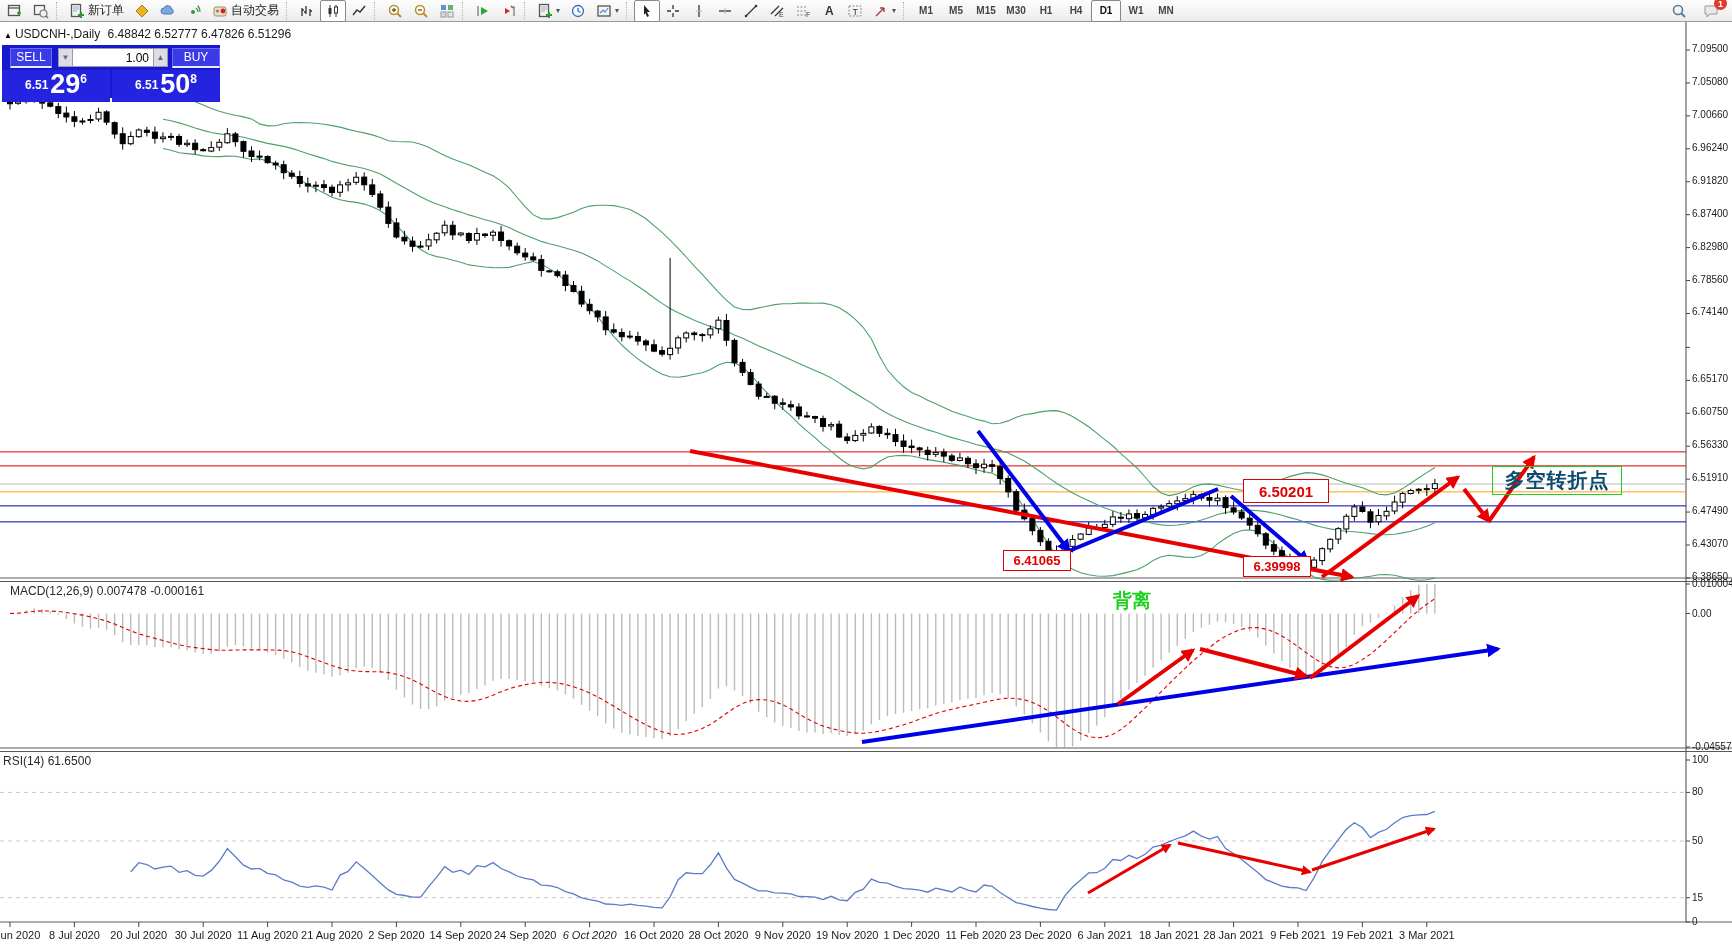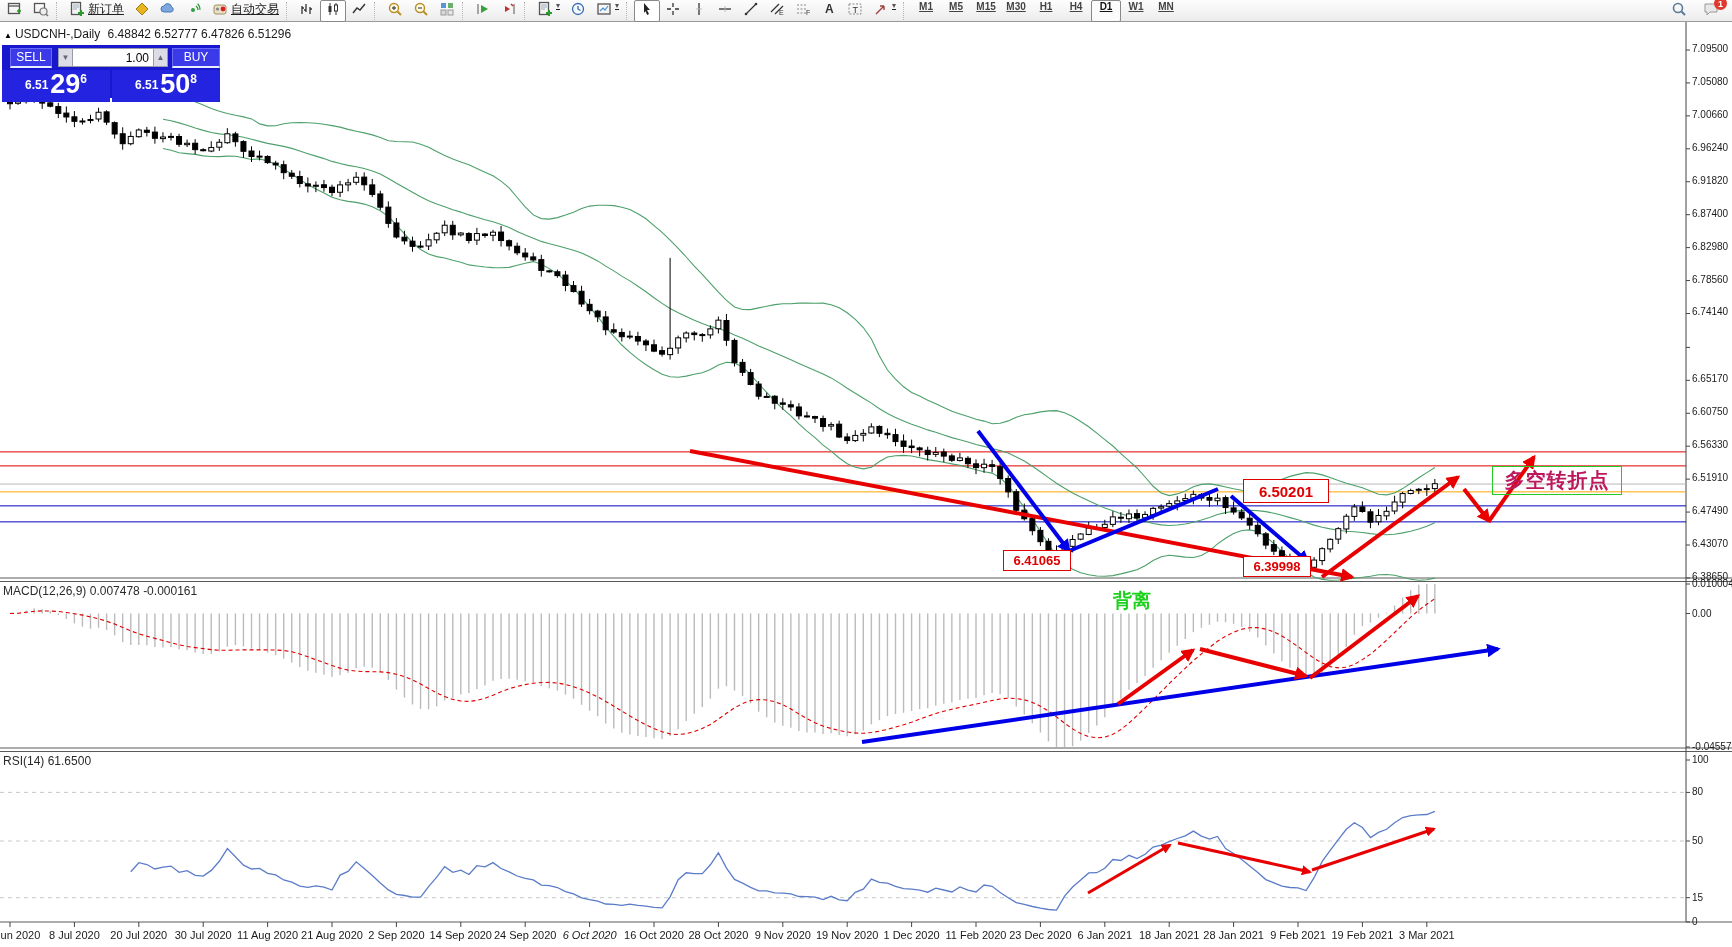--- a/index.html
+++ b/index.html
@@ -2,42 +2,42 @@
 <html><head>
 <meta charset="utf-8">
 <style>
   html,body{margin:0;padding:0;background:#cfcfcf;}
   #app{position:relative;width:1732px;height:947px;background:#fff;overflow:hidden;
        font-family:"Liberation Sans","DejaVu Sans",sans-serif;-webkit-font-smoothing:antialiased;}
   
   #toolbar{position:absolute;left:0;top:0;width:1732px;height:22px;
     background:linear-gradient(#fdfdfd,#ececec);border-bottom:1px solid #9a9a9a;
     display:flex;align-items:center;padding:0 2px;box-sizing:border-box;}
-  .tbtn{height:20px;display:flex;gap:3px;padding:0 4px;border:1px solid transparent;
-    border-radius:2px;font-size:12px;color:#222;white-space:nowrap;cursor:default;text-decoration:underline;}
+  .tbtn{height:20px;display:flex;align-items:center;gap:3px;padding:0 4px;border:1px solid transparent;
+    border-radius:2px;font-size:12px;color:#222;white-space:nowrap;cursor:default;}
   .tbtn.active{background:#fff;border:1px solid #8a8a8a;}
   .tbtn svg{display:block}
   .tsep{width:5px;height:18px;margin:0 2px;border-left:1px dotted #b5b5b5;}
   .tf{min-width:22px;justify-content:center;font-size:10px;font-weight:bold;color:#444;padding:0 3px;}
   .tf.active{background:#fbfbfb;border:1px solid #888;color:#111;}
   #tb-right{position:absolute;right:2px;top:0;height:22px;display:flex;align-items:center;gap:6px;}
   .badge{position:absolute;right:-4px;top:-4px;width:13px;height:13px;border-radius:50%;
     background:#e03a2f;color:#fff;font-size:9px;font-weight:bold;display:flex;align-items:center;justify-content:center;}
   .caret{font-size:8px;color:#555;}
   
   #plot{position:absolute;left:0;top:0;}
   #title{position:absolute;left:4px;top:27px;font-size:12px;color:#1a1a1a;z-index:5;}
   #title .sym-caret{font-size:8px;margin-right:3px;color:#000;}
   .axis-label{position:absolute;font-size:10px;color:#1a1a1a;z-index:2;}
   .date-label{position:absolute;font-size:11px;color:#1a1a1a;top:929px;transform:translateX(-50%);white-space:nowrap;z-index:2;}
   .ind-label{position:absolute;font-size:12px;color:#2a2a2a;z-index:3;}
   .red-box{position:absolute;border:1px solid #e00000;background:#fff;color:#e00000;font-weight:bold;
     display:flex;align-items:center;justify-content:center;z-index:6;}
   #green-box{position:absolute;left:1492px;top:466px;width:128px;height:27px;border:1px solid #2c2;
-    color:#be185d;font-size:20px;font-weight:bold;display:flex;align-items:center;justify-content:center;
+    color:#0c4a6e;font-size:20px;font-weight:bold;display:flex;align-items:center;justify-content:center;
     letter-spacing:1px;z-index:6;background:rgba(255,255,255,.0);}
   #divergence{position:absolute;left:1113px;top:588px;color:#1ed11e;font-size:19px;font-weight:bold;z-index:6;}
   
   #trade{position:absolute;left:2px;top:45px;width:218px;height:53px;background:#1717ce;z-index:7;}
   #trade .row1{display:flex;align-items:center;height:23px;padding-top:1px;}
   .tradebtn{width:40px;height:17px;margin:0 2px 0 8px;background:#3a3ae8;border:1px solid #6a6af2;
     border-bottom:2px solid #e8ecff;color:#fff;font-size:12px;display:flex;align-items:center;justify-content:center;}
   #buy-btn{margin:0 0 0 4px;width:46px;}
   .spin{display:flex;align-items:center;height:19px;margin-left:4px;}
   .spin .sbtn{width:15px;height:19px;background:#dcdce6;border:1px solid #9a9aa8;color:#667;
@@ -916,21 +916,21 @@
           <span class="p-sup">6</span>
       </div>
       <div class="pcell">
         <span class="p-small">6.51</span>
           <span class="p-big">50</span>
           <span class="p-sup">8</span>
       </div>
     </div>
   </div>
 
-  <div class="ind-label" style="left:3px;top:584px;">
+  <div class="ind-label" style="left:10px;top:584px;">
     <span>MACD(12,26,9)</span> <span>0.007478</span> <span>-0.000161</span>
   </div>
   <div class="ind-label" style="left:3px;top:754px;">
     <span>RSI(14)</span> <span>61.6500</span>
   </div>
 
   <div class="red-box" style="left:1243px;top:479px;width:84px;height:22px;font-size:15px;text-align:right;">6.50201</div>
   <div class="red-box" style="left:1003px;top:550px;width:66px;height:19px;font-size:13px;">6.41065</div>
   <div class="red-box" style="left:1243px;top:556px;width:66px;height:19px;font-size:13px;">6.39998</div>
   <div id="green-box">多空转折点</div>

